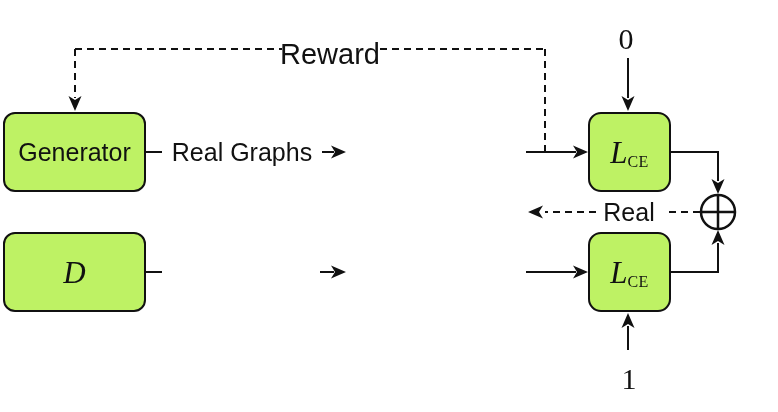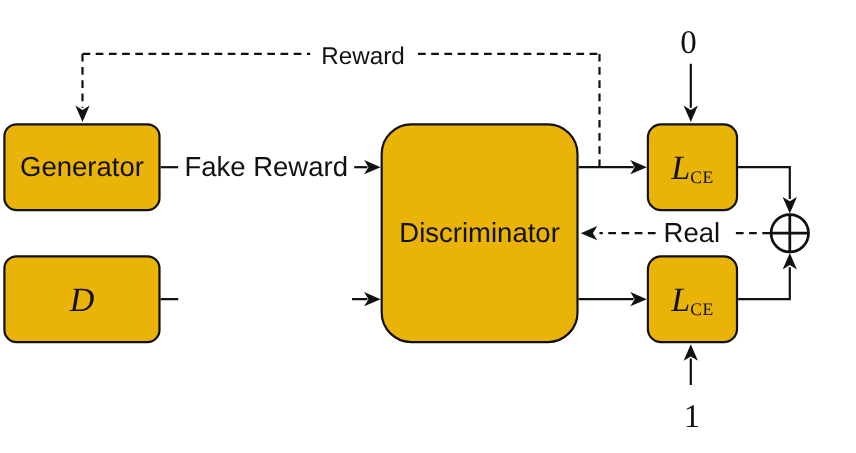--- a/index.html
+++ b/index.html
@@ -17,21 +17,21 @@
   }
   #edges {
     position: absolute;
     left: 0; top: 0;
     width: 778px; height: 412px;
   }
   .node {
     position: absolute;
     box-sizing: border-box;
     border: 2px solid #111111;
-    background: #eab308;
+    background: #bef264;
     display: flex;
     align-items: center;
     justify-content: center;
     color: #111111;
   }
   .node-label {
     font-size: 25px;
     line-height: 1;
     white-space: nowrap;
   }
@@ -60,21 +60,21 @@
   .lce-inner { display: flex; align-items: center; }
 
   .edge-label {
     position: absolute;
     color: #111111;
     text-align: center;
     white-space: nowrap;
     line-height: 1;
   }
   .sans-label { font-size: 25px; }
-  .reward-label { left: 280px; top: 40px;  width: 100px; font-size: 22px; }
+  .reward-label { left: 280px; top: 40px;  width: 100px; font-size: 29px; }
   .fake-label   { left: 164px; top: 140px; width: 156px; }
   .real-label   { left: 166px; top: 260px; width: 156px; }
   .loss-label   { left: 599px; top: 200px; width: 60px;  }
   .target-label {
     font-family: "Liberation Serif", serif;
     font-size: 30px;
   }
   .target-zero { left: 606px; top: 24px;  width: 40px; }
   .target-one  { left: 609px; top: 364px; width: 40px; }
 </style>
@@ -149,37 +149,34 @@
   </svg>
 
   <div class="node node-generator">
     <span class="node-label">Generator</span>
   </div>
 
   <div class="node node-dataset">
     <span class="math-script">D</span>
   </div>
 
-  <div class="node node-discrim">
-    <span class="node-label">Discriminator</span>
-  </div>
 
   <div class="node node-lce-top">
     <span class="lce-inner">
       <span class="math-script">L</span>
       <span class="math-sub">CE</span>
     </span>
   </div>
 
   <div class="node node-lce-bottom">
     <span class="lce-inner">
       <span class="math-script">L</span>
       <span class="math-sub">CE</span>
     </span>
   </div>
 
   <div class="edge-label reward-label">Reward</div>
-  <div class="edge-label sans-label fake-label">Fake Reward</div>
+  <div class="edge-label sans-label fake-label">Real Graphs</div>
   <div class="edge-label sans-label loss-label">Real</div>
   <div class="edge-label target-label target-zero">0</div>
   <div class="edge-label target-label target-one">1</div>
 
 </div>
 
 </body></html>

